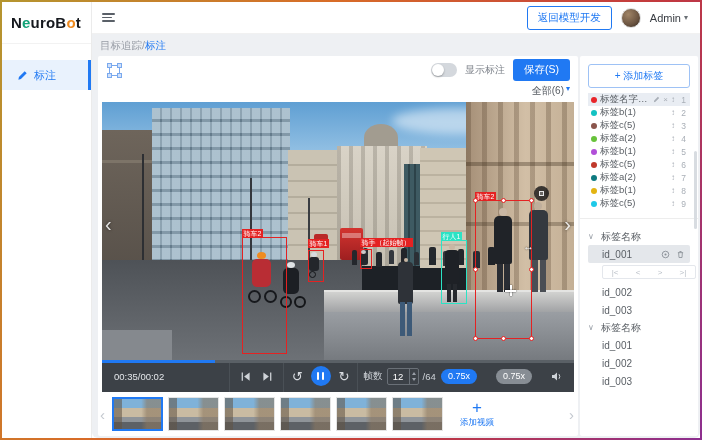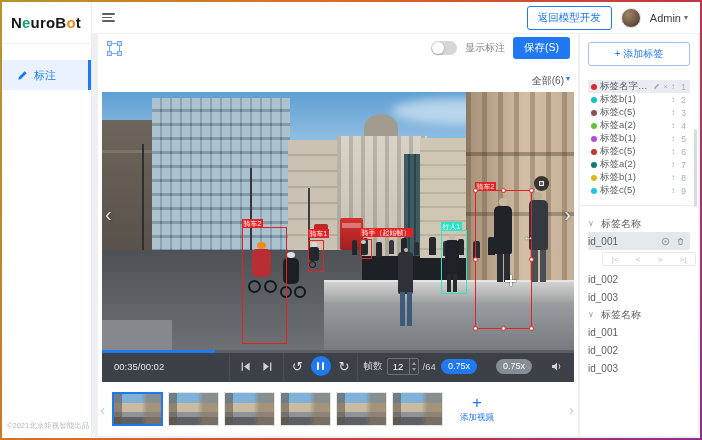--- a/index.html
+++ b/index.html
@@ -32,21 +32,21 @@
   .work-card{width:480px;flex:none;background:#fff;border-radius:2px;display:flex;flex-direction:column;}
   .toolbar{height:26px;flex:none;display:flex;align-items:center;padding:2px 8px 0;}
   .bbox-tool{width:17px;height:17px;cursor:pointer;}
   .toolbar-right{margin-left:auto;display:flex;align-items:center;gap:8px;}
   .toggle{width:26px;height:14px;border-radius:7px;background:#d4d8dd;position:relative;cursor:pointer;}
   .toggle::after{content:"";position:absolute;width:12px;height:12px;border-radius:50%;background:#fff;top:1px;left:1px;box-shadow:0 1px 2px rgba(0,0,0,.3);}
   .toggle-label{font-size:10px;color:#7d828a;}
   .save-btn{background:#2079f3;color:#fff;border:none;font-size:10.5px;padding:4px 11px;border-radius:3px;cursor:pointer;}
   .title-row{flex:none;display:flex;align-items:center;padding:2px 8px 4px;}
   .video-title{font-size:10px;color:#3c4046;white-space:nowrap;overflow:hidden;text-overflow:ellipsis;max-width:408px;}
-  .filter{margin-left:auto;font-size:10px;color:#565b62;display:flex;align-items:flex-start;gap:2px;cursor:pointer;margin-top:12px;}
+  .filter{margin-left:auto;font-size:10px;color:#565b62;display:flex;align-items:flex-start;gap:2px;cursor:pointer;}
   .filter .caret{color:#2079f3;font-size:8px;}
   
   .video-wrap{position:relative;margin:0 4px;width:472px;height:258px;flex:none;background:#1d2126;overflow:hidden;cursor:crosshair;}
   .scene{position:absolute;inset:0;}
   .scene i{position:absolute;display:block;}
   .vchev{position:absolute;top:112px;color:rgba(255,255,255,.85);font-size:20px;line-height:1;text-shadow:0 0 3px rgba(0,0,0,.6);cursor:pointer;z-index:6;}
   .circle-btn{position:absolute;left:432px;top:84px;width:15px;height:15px;border-radius:50%;background:rgba(15,15,18,.78);z-index:6;display:flex;align-items:center;justify-content:center;cursor:pointer;}
   .circle-btn b{width:5px;height:5px;border:1px solid #e8e8e8;background:rgba(255,255,255,.25);display:block;}
   .bbox{position:absolute;border:1.5px solid;z-index:4;}
   .bbox-label{position:absolute;left:-1.5px;top:-9px;font-size:7px;line-height:9px;color:#fff;padding:0 2px;white-space:nowrap;}
@@ -86,33 +86,33 @@
     background:
       linear-gradient(90deg,rgba(96,82,66,.55) 0 16%,rgba(0,0,0,0) 16% 58%,rgba(140,120,96,.6) 70% 100%),
       linear-gradient(180deg,#7fb2d9 0 30%,#c9bba2 30% 60%,#8f9499 60% 76%,#5d6166 76% 100%);}
   .thumb.active{border:2px solid #2079f3;}
   .add-tile{width:58px;flex:none;display:flex;flex-direction:column;align-items:center;justify-content:center;color:#2079f3;cursor:pointer;gap:1px;}
   .add-tile .plus{font-size:17px;line-height:1;}
   .add-tile .txt{font-size:8.5px;}
   
   .right-panel{flex:1;min-width:0;background:#fff;border-radius:2px;position:relative;padding:8px 8px 4px;overflow:hidden;}
   .rp-title{font-size:11px;font-weight:bold;color:#272b31;margin:2px 0 7px;}
-  .add-label-btn{display:block;width:100%;border:1px solid #9ec2f5;color:#2079f3;background:#fff;font-size:10px;padding:4px 0;text-align:center;border-radius:3px;margin-bottom:14px;cursor:pointer;}
+  .add-label-btn{display:block;width:100%;border:1px solid #9ec2f5;color:#2079f3;background:#fff;font-size:10px;padding:4px 0;text-align:center;border-radius:3px;margin-bottom:5px;cursor:pointer;}
   .label-row{display:flex;align-items:center;height:13px;padding:0 4px 0 3px;gap:3px;color:#5b6066;font-size:9.5px;cursor:pointer;}
   .label-row.selected{background:#e9edf3;}
   .dot{width:6px;height:6px;border-radius:50%;flex:none;}
   .label-name{flex:1;min-width:0;overflow:hidden;white-space:nowrap;text-overflow:ellipsis;}
   .row-ic{color:#a9afb7;font-size:8px;line-height:1;cursor:pointer;flex:none;}
   .row-ic svg{width:7px;height:7px;display:block;}
   .row-num{color:#a9afb7;font-size:8.5px;width:8px;text-align:right;flex:none;}
   .rp-scrollbar{position:absolute;right:1px;top:95px;width:3px;height:78px;background:#d8dce1;border-radius:2px;}
   .rp-divider{height:1px;background:#ededed;margin:8px -8px 9px;}
   .tree-group{display:flex;align-items:center;gap:5px;height:17px;color:#5b6066;font-size:10px;cursor:pointer;}
   .tree-caret{color:#9aa0a8;font-size:8px;width:8px;flex:none;}
-  .tree-item{height:18px;display:flex;align-items:center;color:#5b6066;font-size:10px;cursor:pointer;}
+  .tree-item{height:18px;display:flex;align-items:center;padding-left:14px;color:#5b6066;font-size:10px;cursor:pointer;}
   .tree-item.selected{background:#e4e7eb;border-radius:2px;padding-right:5px;margin-bottom:2px;}
   .sel-icons{margin-left:auto;display:flex;gap:6px;align-items:center;}
   .sel-icons svg{width:9px;height:9px;display:block;cursor:pointer;}
   .pager{display:flex;justify-content:space-around;align-items:center;border:1px solid #e4e7ec;border-radius:2px;height:14px;margin:1px 0 4px 14px;width:94px;color:#b9bfc7;font-size:8px;}
   .pager span{cursor:pointer;}
 </style>
 </head>
 <body>
 
 <div class="page">
@@ -124,41 +124,41 @@
         <span>uroB</span>
         <span class="c-orange">o</span>
         <span>t</span>
       </div>
     <div class="menu-item">
       <svg class="pencil-svg" viewBox="0 0 12 12">
           <path d="M1.5 10.5l.6-2.8 6.3-6.3 2.2 2.2-6.3 6.3-2.8.6z" fill="#2079f3"></path>
         </svg>
       <span>标注</span>
     </div>
-    <div class="copyright">©2021北京矩视智能出品</div>
   </aside>
 
   <div class="main">
 
     <header class="topbar">
       <div class="hamburger">
           <i></i>
           <i></i>
           <i></i>
         </div>
       <div class="topbar-right">
         <button class="back-btn">返回模型开发</button>
         <span class="avatar"></span>
         <span class="admin">
             <span>Admin</span>
             <span class="caret">▾</span>
           </span>
       </div>
     </header>
 
+    <div class="breadcrumb"><span>目标追踪</span><span>/</span><span class="current">标注</span></div>
 
     <div class="cards">
 
       <section class="work-card">
 
         <div class="toolbar">
           <svg class="bbox-tool" viewBox="0 0 17 17">
             <rect x="3.5" y="3.5" width="10" height="10" fill="none" stroke="#7aa9ee" stroke-width="1"></rect>
             <rect x="1.5" y="1.5" width="4" height="4" fill="#cfe0fa" stroke="#7aa9ee"></rect>
             <rect x="11.5" y="1.5" width="4" height="4" fill="#cfe0fa" stroke="#7aa9ee"></rect>

